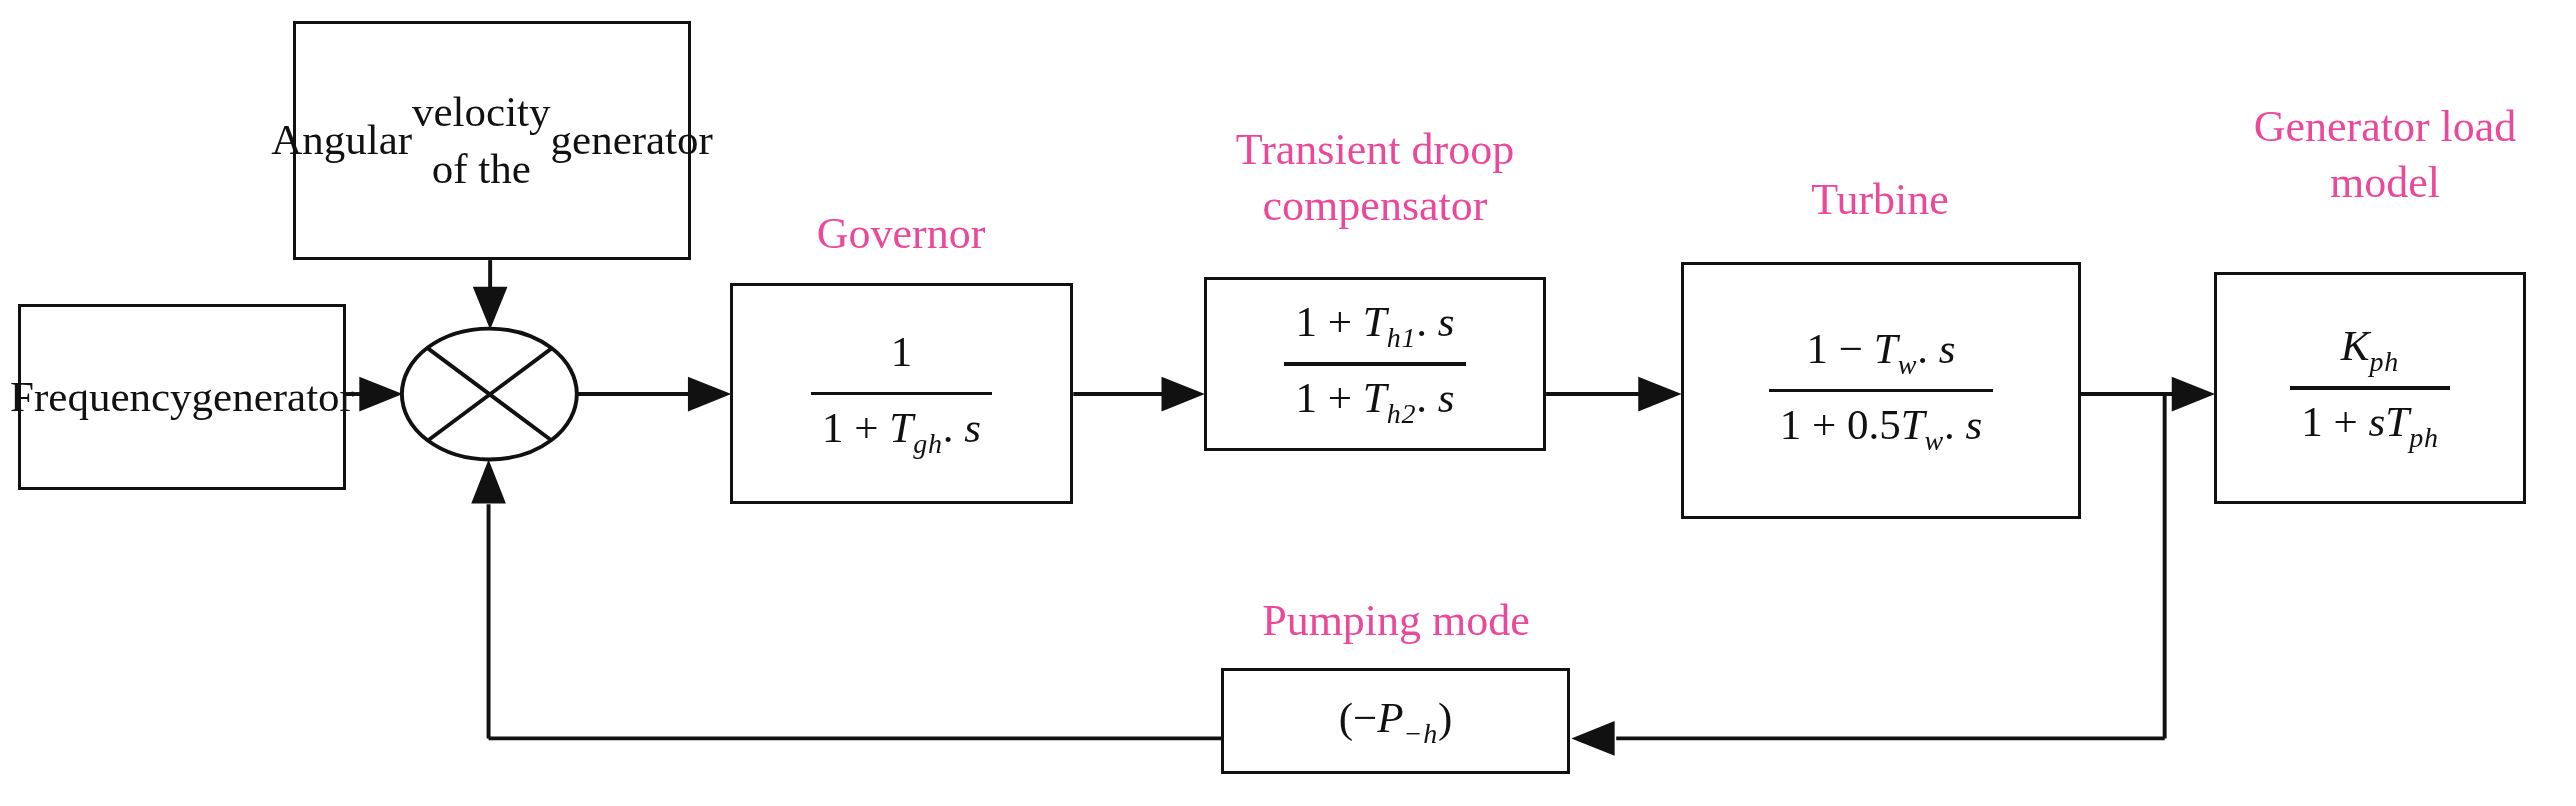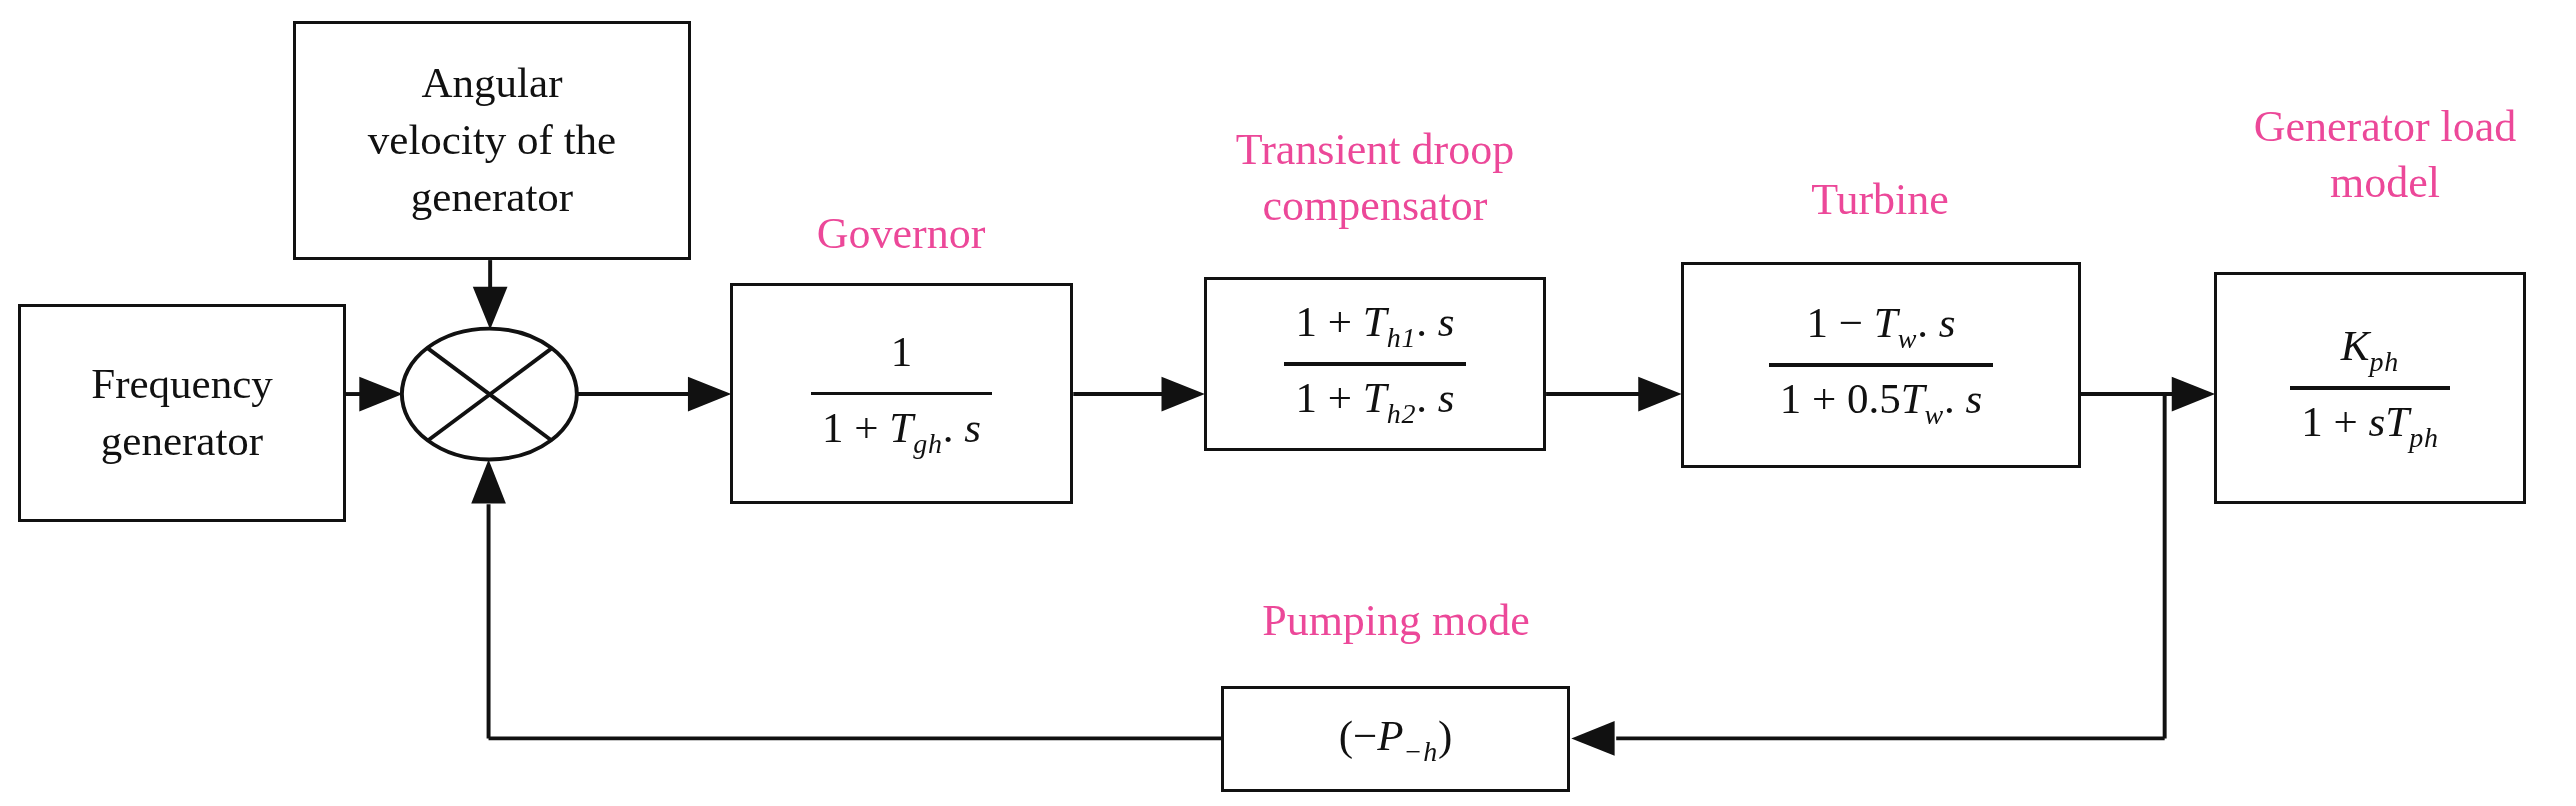--- a/index.html
+++ b/index.html
@@ -9,21 +9,21 @@
     background:#ffffff;
     font-family:"Liberation Serif","DejaVu Serif",serif;
     color:#111111;
     overflow:hidden;
   }
   #wires{position:absolute;left:0;top:0;z-index:1;}
   .box{
     position:absolute;
     border:3.9px solid #111111;
     background:#ffffff;
-    display:flex;flex-direction:column;
+    display:flex;flex-direction:row;
     align-items:center;justify-content:center;
     text-align:center;
     z-index:2;
     box-sizing:border-box;
   }
   .box-text{font-size:43px;line-height:1.32;color:#111111;}
   .blocklabel{
     position:absolute;
     text-align:center;
     font-size:44px;line-height:1.28;
@@ -72,21 +72,21 @@
       <line x1="543" y1="559" x2="700" y2="442" stroke="#111111" stroke-width="5"></line>
     </g>
   </svg>
 
   <div class="box" style="left:293px;top:21px;width:398px;height:239px;">
     <div class="box-text">Angular</div>
     <div class="box-text">velocity of the</div>
     <div class="box-text">generator</div>
   </div>
 
-  <div class="box" style="left:18px;top:304px;width:328px;height:218px;">
+  <div class="box" style="left:18px;top:304px;width:328px;height:186px;">
     <div class="box-text">Frequency</div>
     <div class="box-text">generator</div>
   </div>
 
   <div class="blocklabel" style="left:704px;top:206px;width:394px;">
     <div>Governor</div>
   </div>
   <div class="box" style="left:730px;top:283px;width:343px;height:221px;">
     <div class="frac">
       <span class="num"><span>1</span><span class="mvar"></span><span class="msub"></span><span></span><span class="mvar"></span></span>
@@ -103,21 +103,21 @@
     <div class="frac">
       <span class="num"><span>1 + </span><span class="mvar">T</span><span class="msub">h1</span><span>. </span><span class="mvar">s</span></span>
       <span class="fracbar"></span>
       <span class="den"><span>1 + </span><span class="mvar">T</span><span class="msub">h2</span><span>. </span><span class="mvar">s</span></span>
     </div>
   </div>
 
   <div class="blocklabel" style="left:1683px;top:172px;width:394px;">
     <div>Turbine</div>
   </div>
-  <div class="box" style="left:1681px;top:262px;width:400px;height:206px;">
+  <div class="box" style="left:1681px;top:262px;width:400px;height:257px;">
     <div class="frac">
       <span class="num"><span>1 − </span><span class="mvar">T</span><span class="msub">w</span><span>. </span><span class="mvar">s</span></span>
       <span class="fracbar"></span>
       <span class="den"><span>1 + 0.5</span><span class="mvar">T</span><span class="msub">w</span><span>. </span><span class="mvar">s</span></span>
     </div>
   </div>
 
   <div class="blocklabel" style="left:2188px;top:99px;width:394px;">
     <div>Generator load</div>
     <div>model</div>
@@ -126,18 +126,18 @@
     <div class="frac">
       <span class="num"><span></span><span class="mvar">K</span><span class="msub">ph</span><span></span><span class="mvar"></span></span>
       <span class="fracbar"></span>
       <span class="den"><span>1 + </span><span class="mvar">sT</span><span class="msub">ph</span><span></span><span class="mvar"></span></span>
     </div>
   </div>
 
   <div class="blocklabel" style="left:1199px;top:593px;width:394px;">
     <div>Pumping mode</div>
   </div>
-  <div class="box" style="left:1221px;top:686px;width:349px;height:106px;">
+  <div class="box" style="left:1221px;top:668px;width:349px;height:106px;">
     <div class="formula-line"><span>(−</span><span class="mvar">P</span><span class="msub">−h</span><span>)</span><span class="mvar"></span></div>
   </div>
 
 </div>
 
 
 </body></html>

